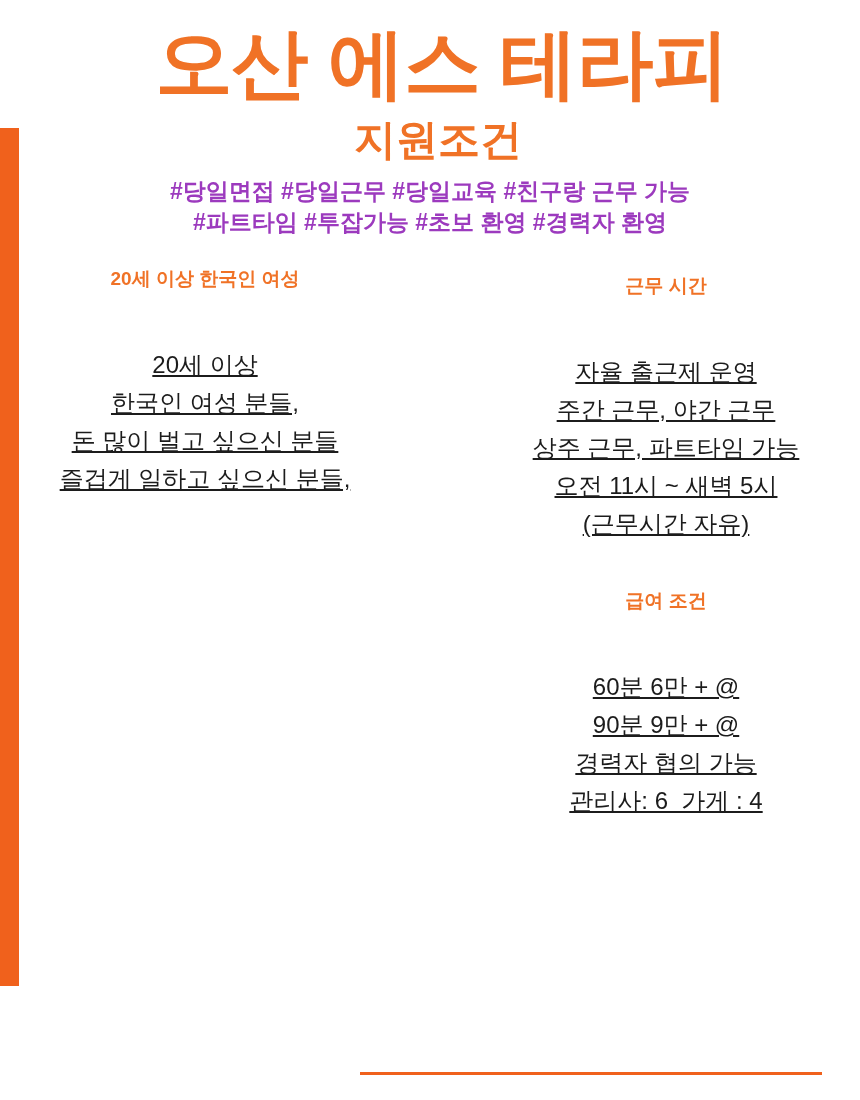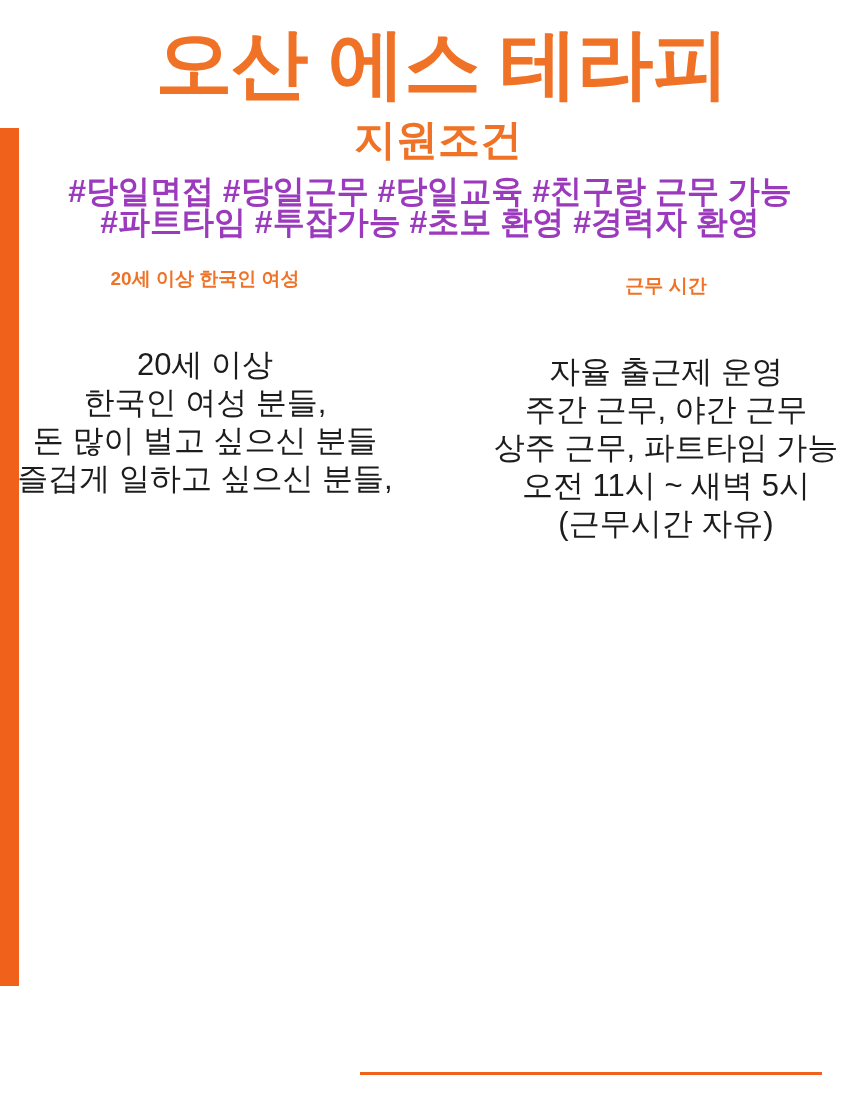--- a/index.html
+++ b/index.html
@@ -23,32 +23,33 @@
   }
   .subtitle{
     position:absolute;top:106px;left:0;width:100%;margin:8px;
     text-align:center;
     font-size:42px;line-height:52px;font-weight:900;
     color:var(--title-orange,#f07226);
   }
   .hashtags{
     position:absolute;top:176px;left:0;width:100%;
     text-align:center;
-    font-size:32px;line-height:31px;font-weight:800;
+    font-size:23px;line-height:31px;font-weight:800;
     color:var(--hashtag-purple,#9c3abe);
   }
   .sec{position:absolute;text-align:center;}
   .sec .hd{
     margin:0 0 48px 0;
     font-size:19px;line-height:38px;font-weight:800;
     color:var(--title-orange,#f07226);
   }
   .sec .bd{
-    font-size:31px;line-height:38px;font-weight:400;
+    font-size:24px;line-height:38px;font-weight:400;
     color:var(--body-text,#1c1c1c);
+    text-decoration:underline;
   }
   .sec .bd div{white-space:pre-wrap;}
   .sec1l{left:15px;top:260px;width:380px;}
   .sec1r{left:488px;top:267px;width:356px;}
   .sec2l{left:15px;top:582px;width:380px;}
   .sec2r{left:488px;top:582px;width:356px;}
   .bottom-line{
     position:absolute;left:360px;top:1072px;width:462px;height:3px;
     background:var(--bar-orange,#f0611c);
   }
@@ -84,16 +85,25 @@
     <div class="bd">
       <div>자율 출근제 운영</div>
       <div>주간 근무, 야간 근무</div>
       <div>상주 근무, 파트타임 가능</div>
       <div>오전 11시 ~ 새벽 5시</div>
       <div>(근무시간 자유)</div>
     </div>
   </div>
 
 
+  <div class="sec sec2r">
+    <h3 class="hd">급여 조건</h3>
+    <div class="bd">
+      <div>60분 6만 + @</div>
+      <div>90분 9만 + @</div>
+      <div>경력자 협의 가능</div>
+      <div>관리사: 6  가게 : 4</div>
+    </div>
+  </div>
 
   <div class="bottom-line"></div>
 
 </div>
 
 </body></html>

